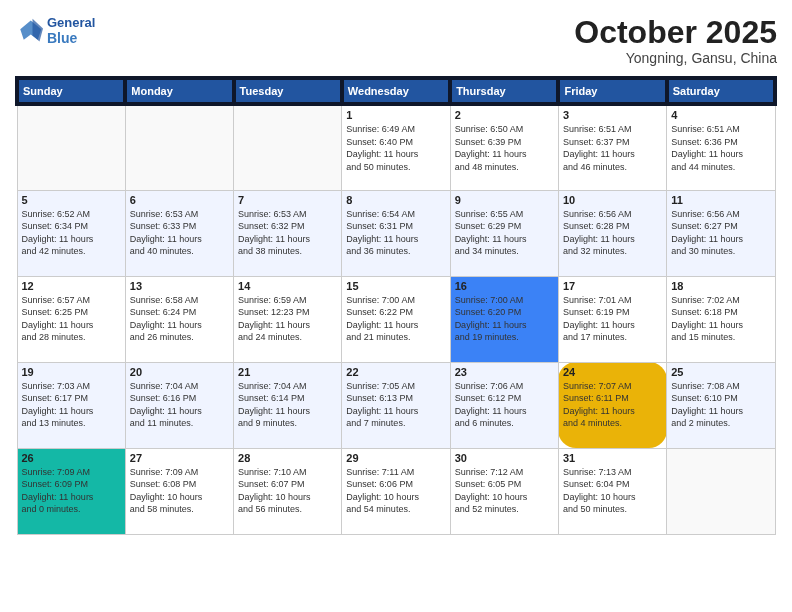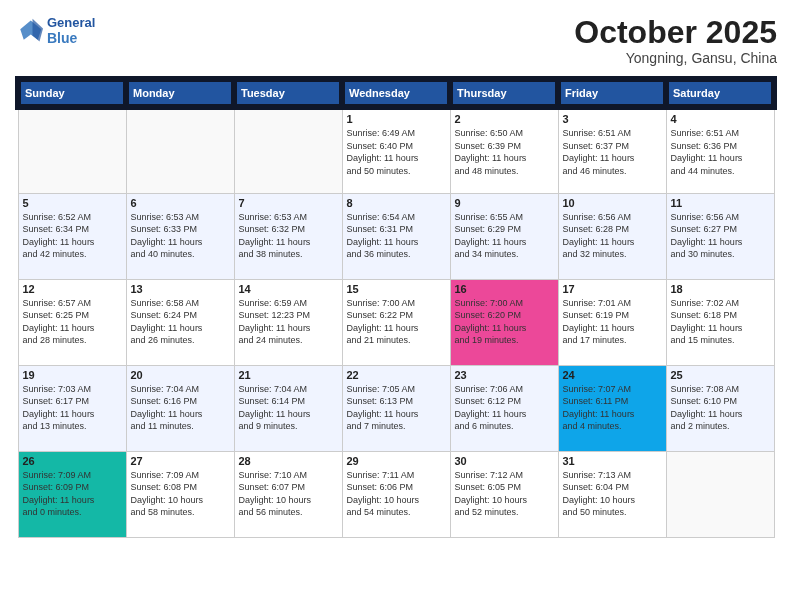--- a/index.html
+++ b/index.html
@@ -52,21 +52,21 @@
       width: 100%;
       table-layout: fixed;
     }
     .calendar th {
       background: #2255a0;
       color: #fff;
       font-size: 11px;
       font-weight: bold;
       padding: 5px 4px;
       text-align: left;
-      border: 6px solid #0f172a;
+      border: 4px solid #0f172a;
     }
     .calendar td {
       border: 1px solid #ccc;
       vertical-align: top;
       padding: 3px 4px;
       font-size: 9.5px;
       color: #333;
       height: 86px;
     }
     .day-number {
@@ -222,21 +222,21 @@
 Daylight: 11 hours
 and 24 minutes.</div>
           </td>
           <td style="background: rgb(255, 255, 255);">
             <div class="day-number">15</div>
             <div class="day-info" style="white-space: pre-line;">Sunrise: 7:00 AM
 Sunset: 6:22 PM
 Daylight: 11 hours
 and 21 minutes.</div>
           </td>
-          <td style="background: #ec4899;">
+          <td style="background: #3b82f6;">
             <div class="day-number">16</div>
             <div class="day-info" style="white-space: pre-line;">Sunrise: 7:00 AM
 Sunset: 6:20 PM
 Daylight: 11 hours
 and 19 minutes.</div>
           </td>
           <td style="background: rgb(255, 255, 255);">
             <div class="day-number">17</div>
             <div class="day-info" style="white-space: pre-line;">Sunrise: 7:01 AM
 Sunset: 6:19 PM
@@ -280,21 +280,21 @@
 Daylight: 11 hours
 and 7 minutes.</div>
           </td>
           <td style="background: rgb(240, 244, 255);">
             <div class="day-number">23</div>
             <div class="day-info" style="white-space: pre-line;">Sunrise: 7:06 AM
 Sunset: 6:12 PM
 Daylight: 11 hours
 and 6 minutes.</div>
           </td>
-          <td style="background: #0ea5e9;">
+          <td style="background: #eab308; border-radius: 18px;">
             <div class="day-number">24</div>
             <div class="day-info" style="white-space: pre-line;">Sunrise: 7:07 AM
 Sunset: 6:11 PM
 Daylight: 11 hours
 and 4 minutes.</div>
           </td>
           <td style="background: rgb(240, 244, 255);">
             <div class="day-number">25</div>
             <div class="day-info" style="white-space: pre-line;">Sunrise: 7:08 AM
 Sunset: 6:10 PM

